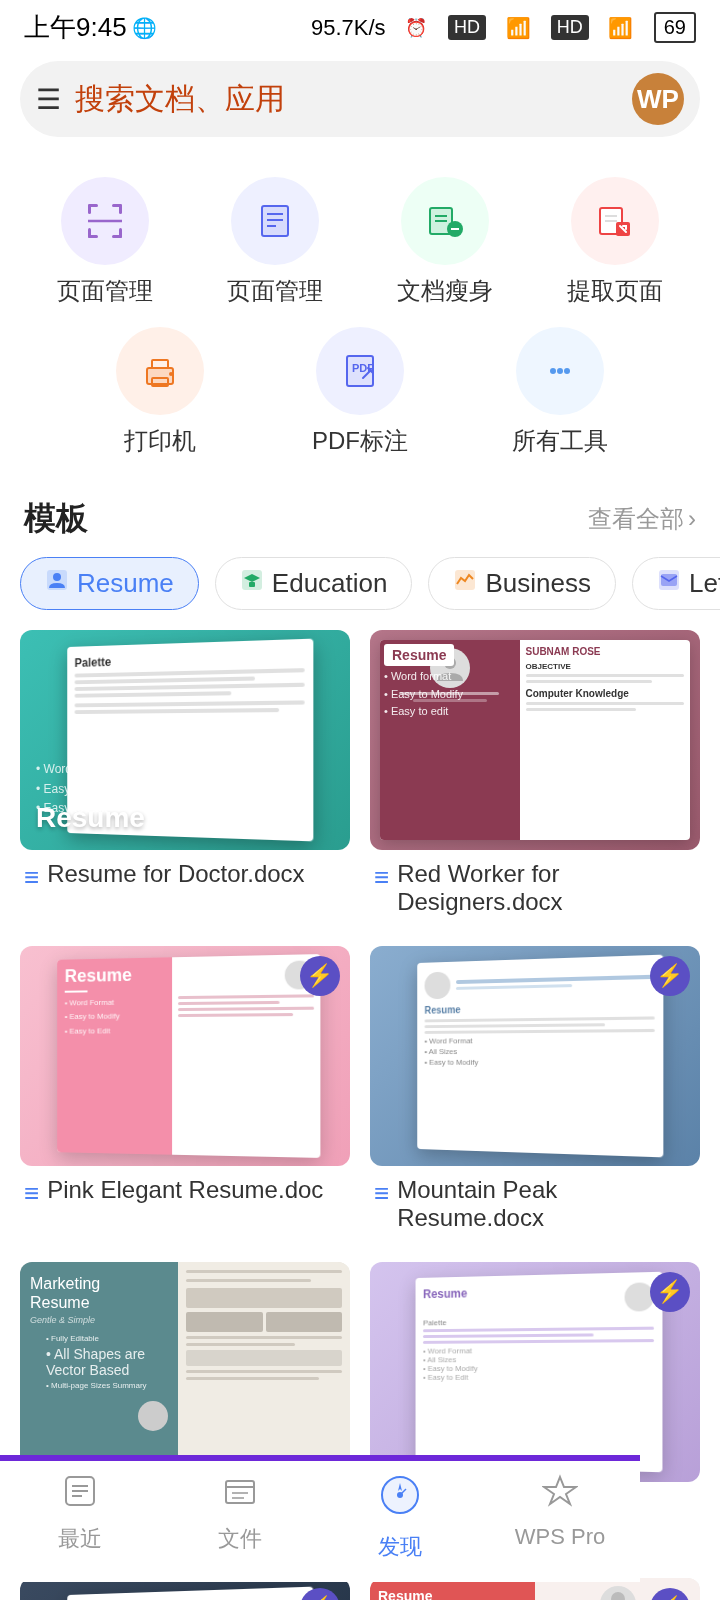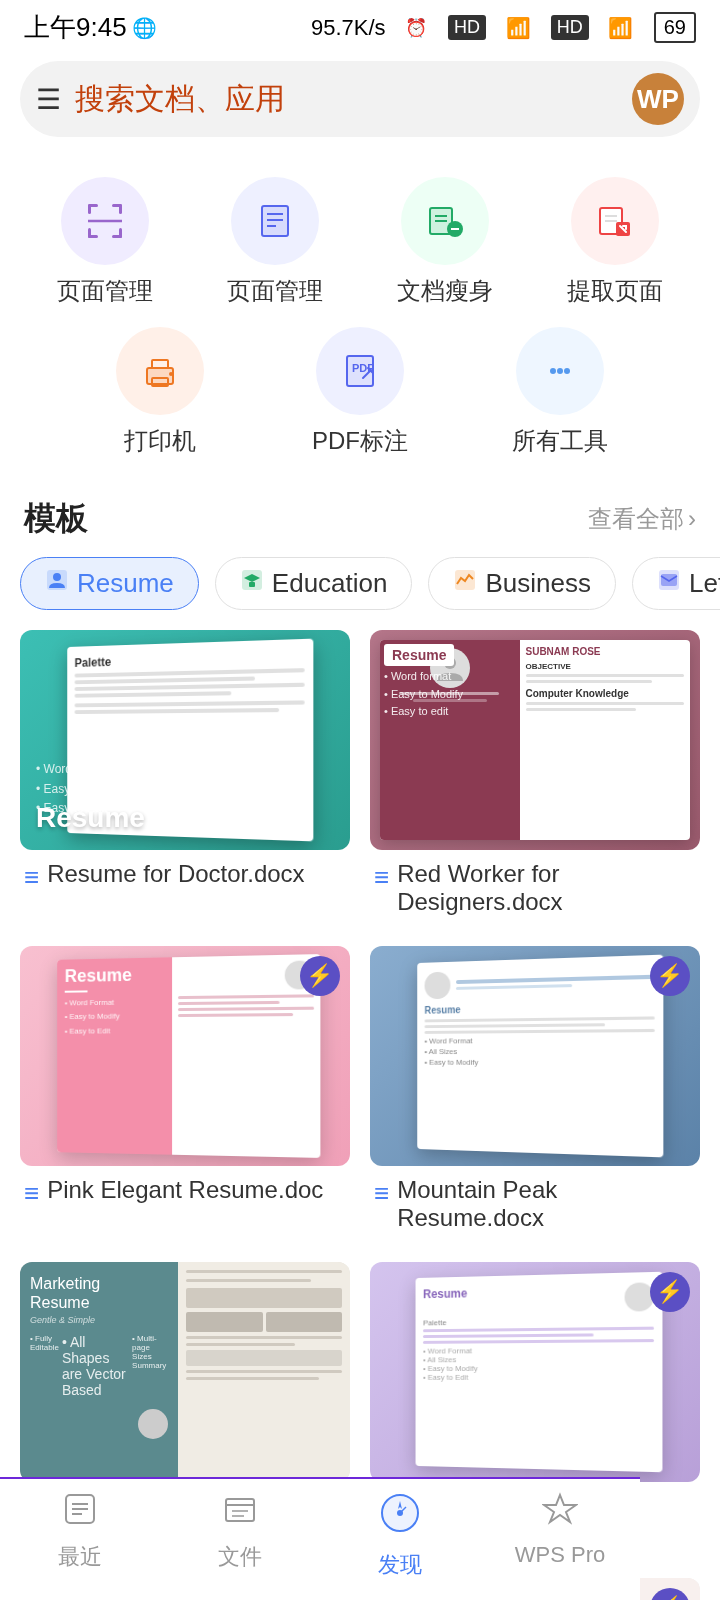--- a/index.html
+++ b/index.html
@@ -174,24 +174,24 @@
       left: 16px;
       color: #fff;
       font-size: 28px;
       font-weight: bold;
       text-shadow: 0 2px 4px rgba(0,0,0,0.3);
     }
 
     
     .bottom-nav {
       position: fixed;
-      bottom: 0; left: 0;
+      bottom: 18px; left: 0;
       width: 640px;
       background: #fff;
-      border-top: 2px solid #6d28d9;
+      border-top: 6px solid #6d28d9;
       display: flex;
       justify-content: space-around;
       padding: 12px 0 20px;
       z-index: 100;
     }
     .nav-item {
       display: flex;
       flex-direction: column;
       align-items: center;
       gap: 6px;
@@ -494,21 +494,21 @@
       <span>Mountain Peak Resume.docx</span>
     </div>
   </div>
 
   <div class="template-card">
     <div class="template-thumb" style="background:#e8e4de;overflow:hidden;">
       <div style="position:absolute;inset:0;display:flex;">
         <div style="width:48%;background:#5b8a8e;padding:12px 10px;display:flex;flex-direction:column;gap:3px;">
           <div style="font-size:16px;font-weight:normal;color:#fff;line-height:1.2;">Marketing<br>Resume</div>
           <div style="font-size:9px;color:rgba(255,255,255,0.7);font-style:italic;">Gentle &amp; Simple</div>
-          <div style="margin-top:6px;display:flex;flex-direction:row;gap:3px;">
+          <div style="margin-top:6px;display:flex;flex-direction:column;gap:3px;margin-left:16px;">
             <div style="font-size:8px;color:rgba(255,255,255,0.85);">• Fully Editable</div>
             <div style="font-size:14px;color:rgba(255,255,255,0.85);">• All Shapes are Vector Based</div>
             <div style="font-size:8px;color:rgba(255,255,255,0.85);">• Multi-page Sizes Summary</div>
           </div>
           <div style="margin-top:8px;display:flex;justify-content:flex-end;">
             <div style="width:30px;height:30px;border-radius:50%;background:#ccc;overflow:hidden;"></div>
           </div>
         </div>
         <div style="flex:1;background:#f0ece4;padding:8px;display:flex;flex-direction:column;gap:4px;justify-content:flex-start;">
           <div style="height:3px;background:#d0cac0;border-radius:2px;margin-bottom:2px;"></div>

